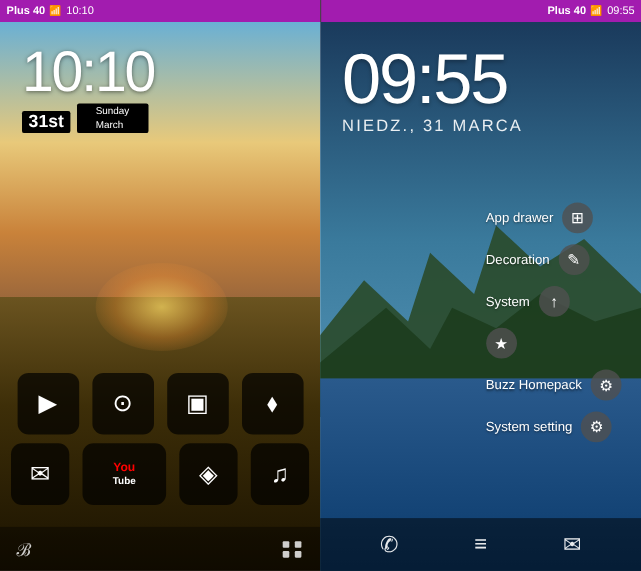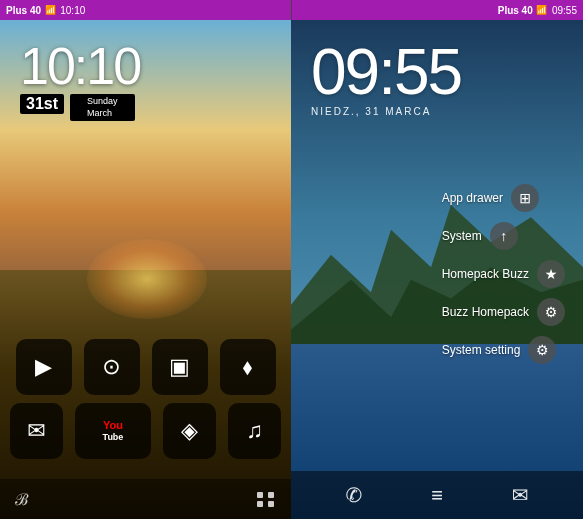--- a/index.html
+++ b/index.html
@@ -80,21 +80,21 @@
     .clock-time {
       font-size: 52px;
       font-weight: 100;
       color: white;
       letter-spacing: -2px;
       text-shadow: 0 1px 4px rgba(0,0,0,0.5);
       line-height: 1;
     }
     .clock-date-row {
       display: flex;
-      align-items: flex-start;
+      align-items: flex-end;
       gap: 6px;
       margin-top: 2px;
     }
     .clock-date-num {
       background: black;
       color: white;
       font-size: 16px;
       font-weight: bold;
       padding: 1px 6px;
       border-radius: 2px;
@@ -214,21 +214,21 @@
     }
     .right-time {
       font-size: 64px;
       font-weight: 100;
       color: white;
       letter-spacing: -2px;
       text-shadow: 0 1px 4px rgba(0,0,0,0.3);
       line-height: 1;
     }
     .right-date {
-      font-size: 10px;
+      font-size: 15px;
       color: rgba(255,255,255,0.9);
       letter-spacing: 2px;
       text-transform: uppercase;
       margin-top: 2px;
     }
 
     
     .menu-items {
       position: absolute;
       right: 10px;
@@ -378,25 +378,28 @@
       <div class="right-time">09:55</div>
       <div class="right-date">NIEDZ., 31 MARCA</div>
     </div>
 
     <div class="menu-items">
       <div class="menu-item">
         <span class="menu-item-label">App drawer</span>
         <div class="menu-item-icon icon-apps">⊞</div>
       </div>
       <div class="menu-item">
+        <span class="menu-item-label">Decoration</span>
+        <div class="menu-item-icon icon-decor">✎</div>
+      </div>
+      <div class="menu-item">
         <span class="menu-item-label">System</span>
         <div class="menu-item-icon icon-upload">↑</div>
       </div>
       <div class="menu-item">
-        <span class="menu-item-label">Homepack Buzz</span>
         <div class="menu-item-icon icon-homepack">★</div>
       </div>
       <div class="menu-item">
         <span class="menu-item-label">Buzz Homepack</span>
         <div class="menu-item-icon icon-buzz">⚙</div>
       </div>
       <div class="menu-item">
         <span class="menu-item-label">System setting</span>
         <div class="menu-item-icon icon-system">⚙</div>
       </div>

